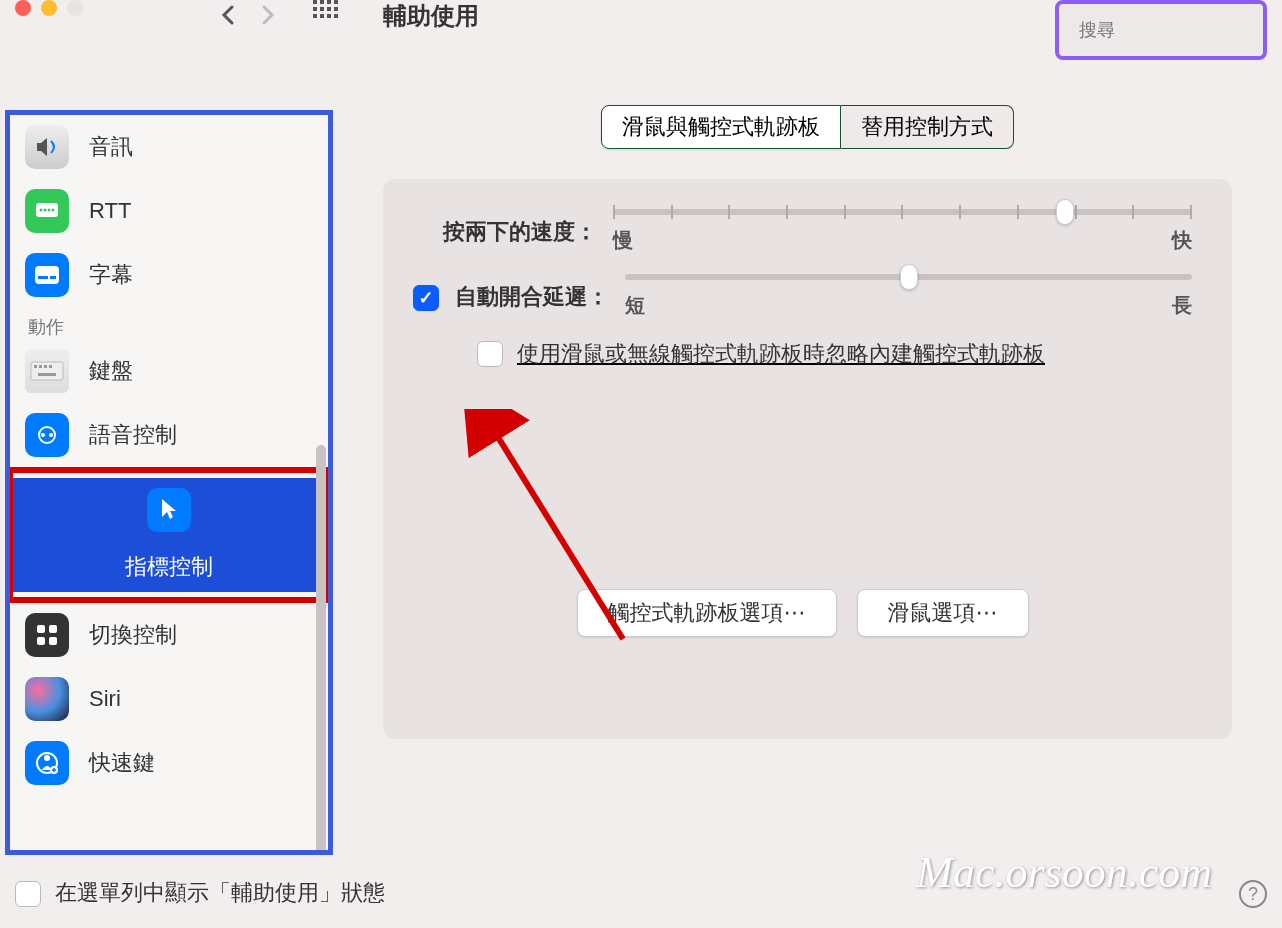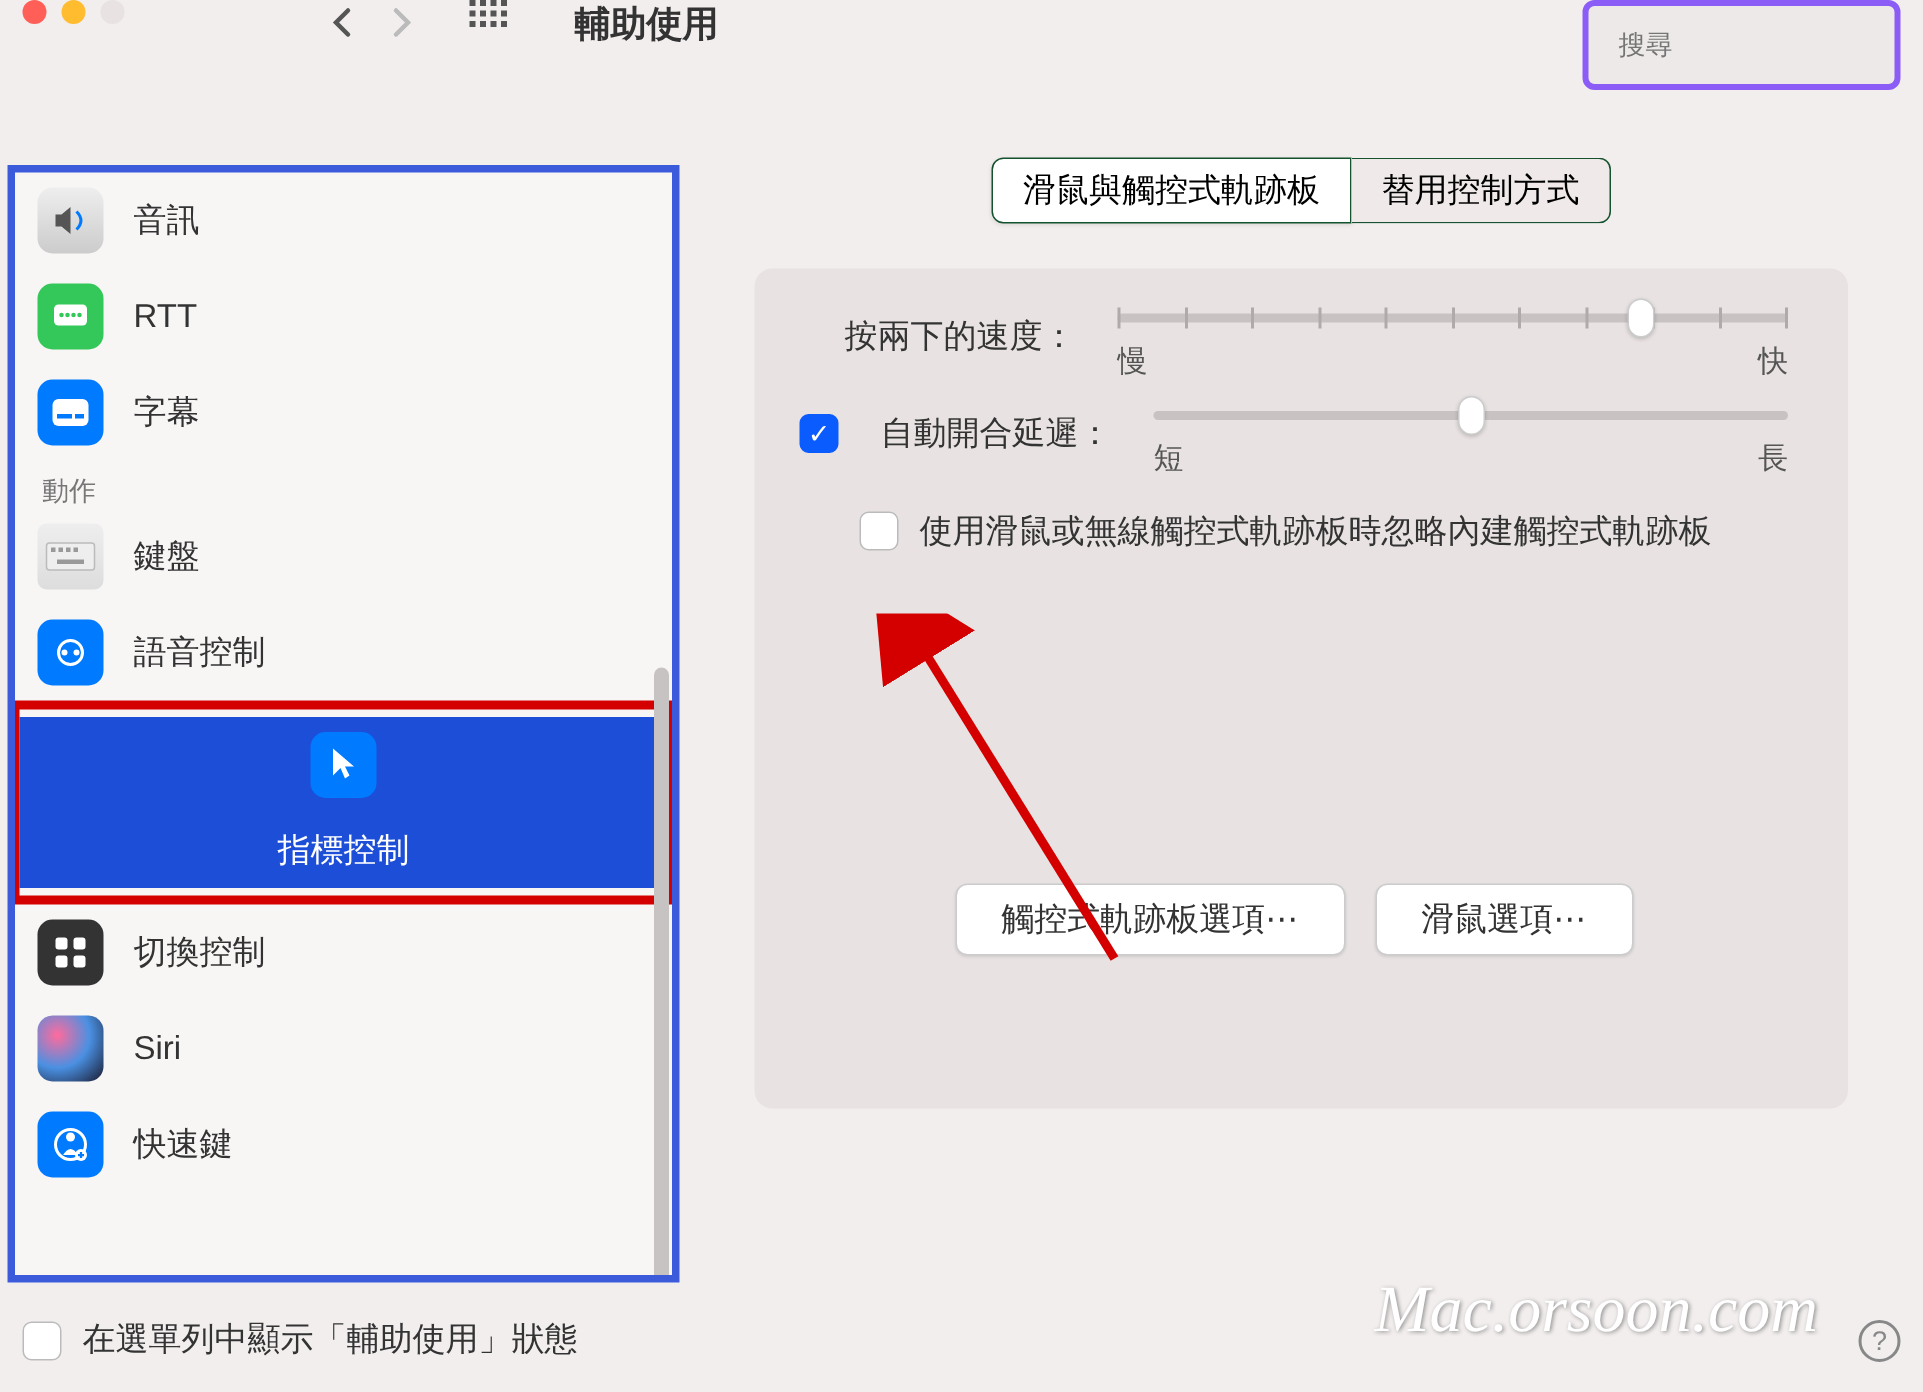--- a/index.html
+++ b/index.html
@@ -18,21 +18,21 @@
 .grid-icon { margin: 0 20px; display: grid; grid-template-columns: repeat(4,4px); grid-template-rows: repeat(3,4px); gap: 3px; }
 .grid-icon span { background: #555; width: 4px; height: 4px; }
 .title { font-size: 24px; font-weight: 600; color: #333; margin-left: 15px; }
 .search-wrap { margin-left: auto; display: flex; align-items: center; background: #eee9e9; border-radius: 8px; padding: 6px 12px; width: 212px; border: 4px solid #8b5cf6; }
 .search-wrap input { border: none; background: transparent; outline: none; font-size: 18px; color: #888; margin-left: 8px; flex: 1; }
 
 
 .main { display: flex; height: calc(100% - 120px); }
 
 
-.sidebar { width: 448px; border: 5px solid #3b5bdb; background: #f8f5f5; margin: 50px 0 0 5px; overflow: hidden; position: relative; height: 745px; }
+.sidebar { width: 328px; border: 5px solid #3b5bdb; background: #f8f5f5; margin: 50px 0 0 5px; overflow: hidden; position: relative; height: 745px; }
 .side-scroll { overflow: hidden; height: 100%; position: relative; }
 .side-item { display: flex; align-items: center; padding: 10px 15px; gap: 20px; font-size: 22px; color: #333; cursor: pointer; }
 .side-item.selected { background: #1d4ed8; color: #fff; flex-direction: column; }
 .selected-wrap { border: 6px solid #d40000; margin: 0 -3px; padding: 5px 0; }
 .section-header { font-size: 18px; color: #777; padding: 8px 18px 0; }
 .icon-box { width: 44px; height: 44px; border-radius: 10px; display: flex; align-items: center; justify-content: center; font-size: 22px; color: #fff; flex-shrink: 0; }
 .ic-audio { background: linear-gradient(#eee,#ccc); }
 .ic-rtt { background: #34c759; }
 .ic-caption { background: #007aff; }
 .ic-voice { background: #007aff; }
@@ -47,31 +47,31 @@
 
 .content { flex: 1; padding: 30px 50px; position: relative; }
 .tabbar { display: flex; justify-content: center; margin-bottom: 30px; margin-top: 15px; }
 .tabbar .tab { padding: 6px 20px; font-size: 22px; border: 1px solid #14532d; background: #efe9e9; }
 .tabbar .tab:first-child { border-radius: 8px 0 0 8px; }
 .tabbar .tab:last-child { border-radius: 0 8px 8px 0; border-left: none; }
 .tabbar .tab.active { background: #fff; box-shadow: 0 1px 3px rgba(0,0,0,.1); }
 
 .panel { background: #e8e2e2; border-radius: 12px; padding: 30px 40px 30px 30px; min-height: 560px; position: relative; }
 
-.row { display: flex; align-items: flex-start; gap: 28px; margin-bottom: 20px; }
+.row { display: flex; align-items: center; gap: 16px; margin-bottom: 20px; font-weight: bold; }
 .row .lbl { font-size: 22px; color: #333; white-space: nowrap; min-width: 150px; text-align: right; }
 .slider-wrap { flex: 1; position: relative; }
 .track { height: 6px; background: #c8c2c2; border-radius: 3px; position: relative; }
 .ticks { position: absolute; top: -4px; left: 0; right: 0; display: flex; justify-content: space-between; }
 .ticks span { width: 2px; height: 14px; background: #b0aaaa; }
 .thumb { position: absolute; top: -10px; width: 18px; height: 26px; background: #fff; border: 1px solid #ccc; border-radius: 9px; box-shadow: 0 1px 3px rgba(0,0,0,.2); transform: translateX(-9px); }
 .slider-labels { display: flex; justify-content: space-between; font-size: 20px; color: #555; margin-top: 12px; }
 
 .checkbox-row { display: flex; align-items: flex-start; gap: 14px; margin-bottom: 30px; }
-.checkbox-row.indent { margin-left: 40px; }
+.checkbox-row.indent { margin-left: 64px; text-decoration: underline; }
 .chk { width: 26px; height: 26px; border: 1px solid #bbb; border-radius: 6px; background: #fff; flex-shrink: 0; display: flex; align-items: center; justify-content: center; margin-top: 2px; }
 .chk.checked { background: #0a5cff; border-color: #0a5cff; color: #fff; font-size: 18px; }
 .chk-label { font-size: 22px; color: #333; }
 
 .btn-row { display: flex; gap: 20px; justify-content: center; margin-top: 220px; }
 .mac-btn { background: #fff; border: 1px solid #ccc; border-radius: 8px; padding: 8px 30px; font-size: 22px; color: #333; box-shadow: 0 1px 2px rgba(0,0,0,.1); cursor: pointer; }
 
 
 .bottom { position: absolute; bottom: 20px; left: 15px; display: flex; align-items: center; gap: 14px; }
 .bottom .chk { width: 26px; height: 26px; }

